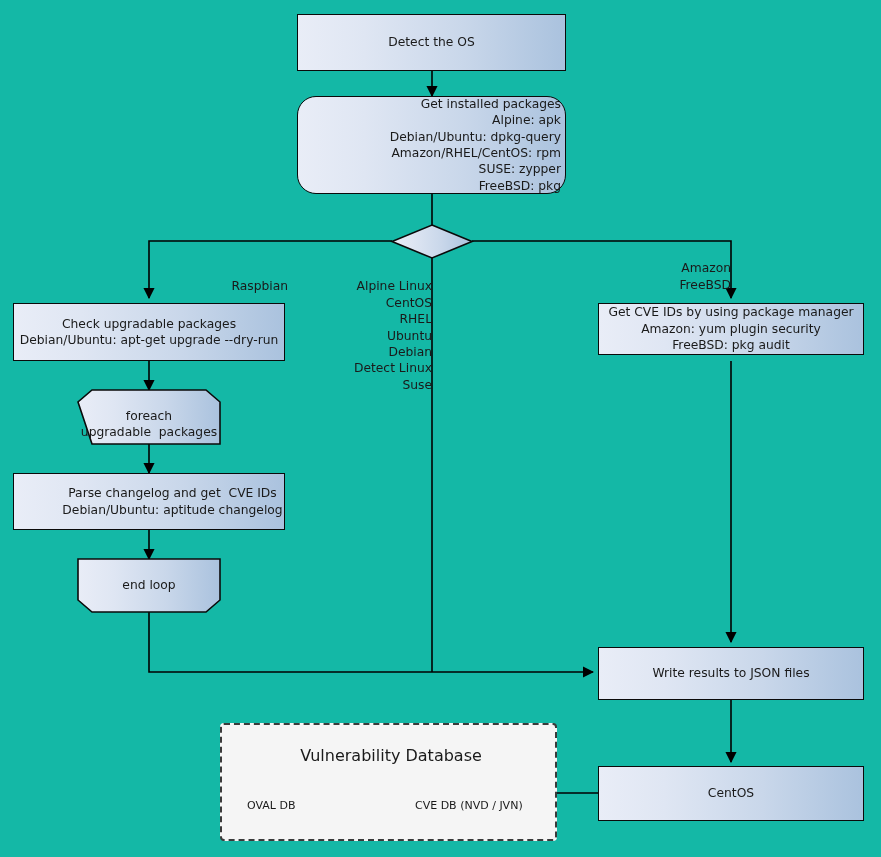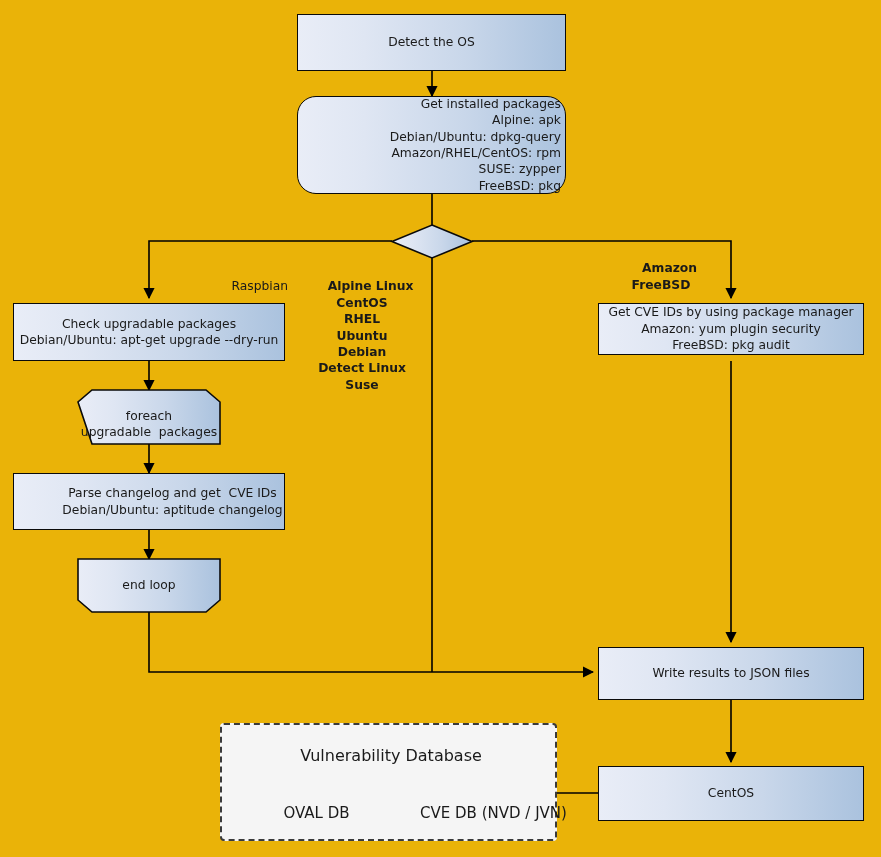--- a/index.html
+++ b/index.html
@@ -8,21 +8,21 @@
     background: #ffffff;
   }
   body {
     font-family: "DejaVu Sans", "Liberation Sans", sans-serif;
     -webkit-font-smoothing: antialiased;
   }
   #canvas {
     position: relative;
     width: 881px;
     height: 857px;
-    background: #eab308;
+    background: #14b8a6;
     overflow: hidden;
   }
   svg.edges {
     position: absolute;
     left: 0;
     top: 0;
     width: 881px;
     height: 857px;
     pointer-events: none;
   }
@@ -60,42 +60,41 @@
   }
   .node-wrap .label { position: relative; z-index: 2; }
 
   .edge-label {
     position: absolute;
     color: #1a1a1a;
     font-size: 12.3px;
     line-height: 16.4px;
     white-space: pre;
   }
-  .edge-label.right { text-align: center; font-weight: bold; }
+  .edge-label.right { text-align: right; }
   .edge-label.center { text-align: center; }
 
   .cluster {
     position: absolute;
     box-sizing: border-box;
     border: 2px dashed #3a3a3a;
     background: #f5f5f5;
     border-radius: 4px;
   }
   .cluster-title {
     position: absolute;
     font-size: 16px;
     color: #1a1a1a;
     white-space: pre;
   }
   .db-label {
     position: absolute;
-    font-size: 15px;
-    color: #1a1a1a;
-    white-space: pre;
-    text-align: center;
+    font-size: 11px;
+    color: #1a1a1a;
+    white-space: pre;
     z-index: 3;
   }
 </style>
 </head>
 <body>
 
 <div id="canvas">
 
   <svg class="edges" viewBox="0 0 881 857">
     <defs>

